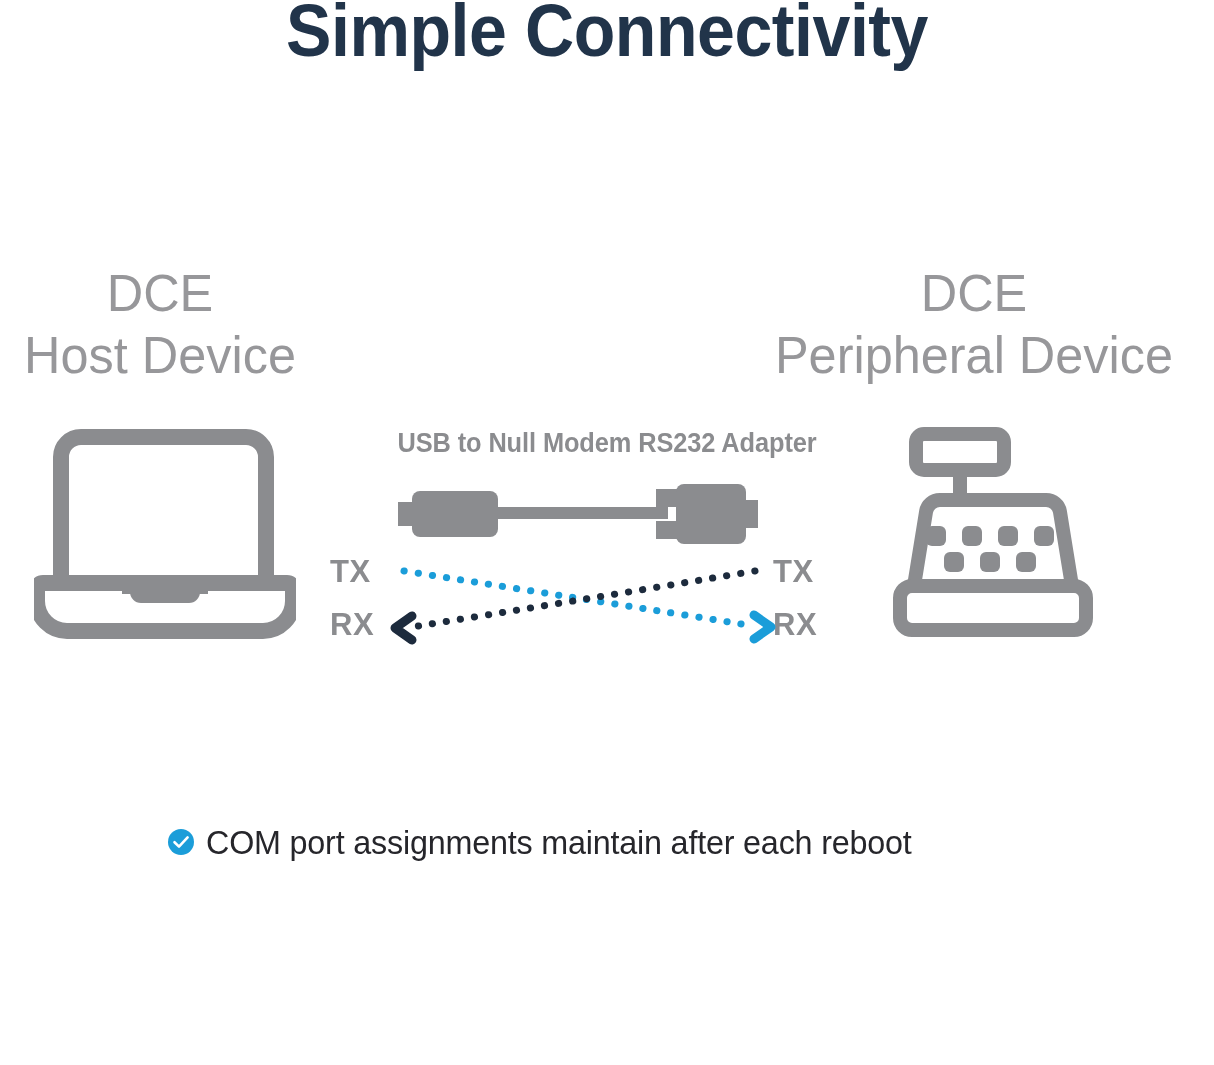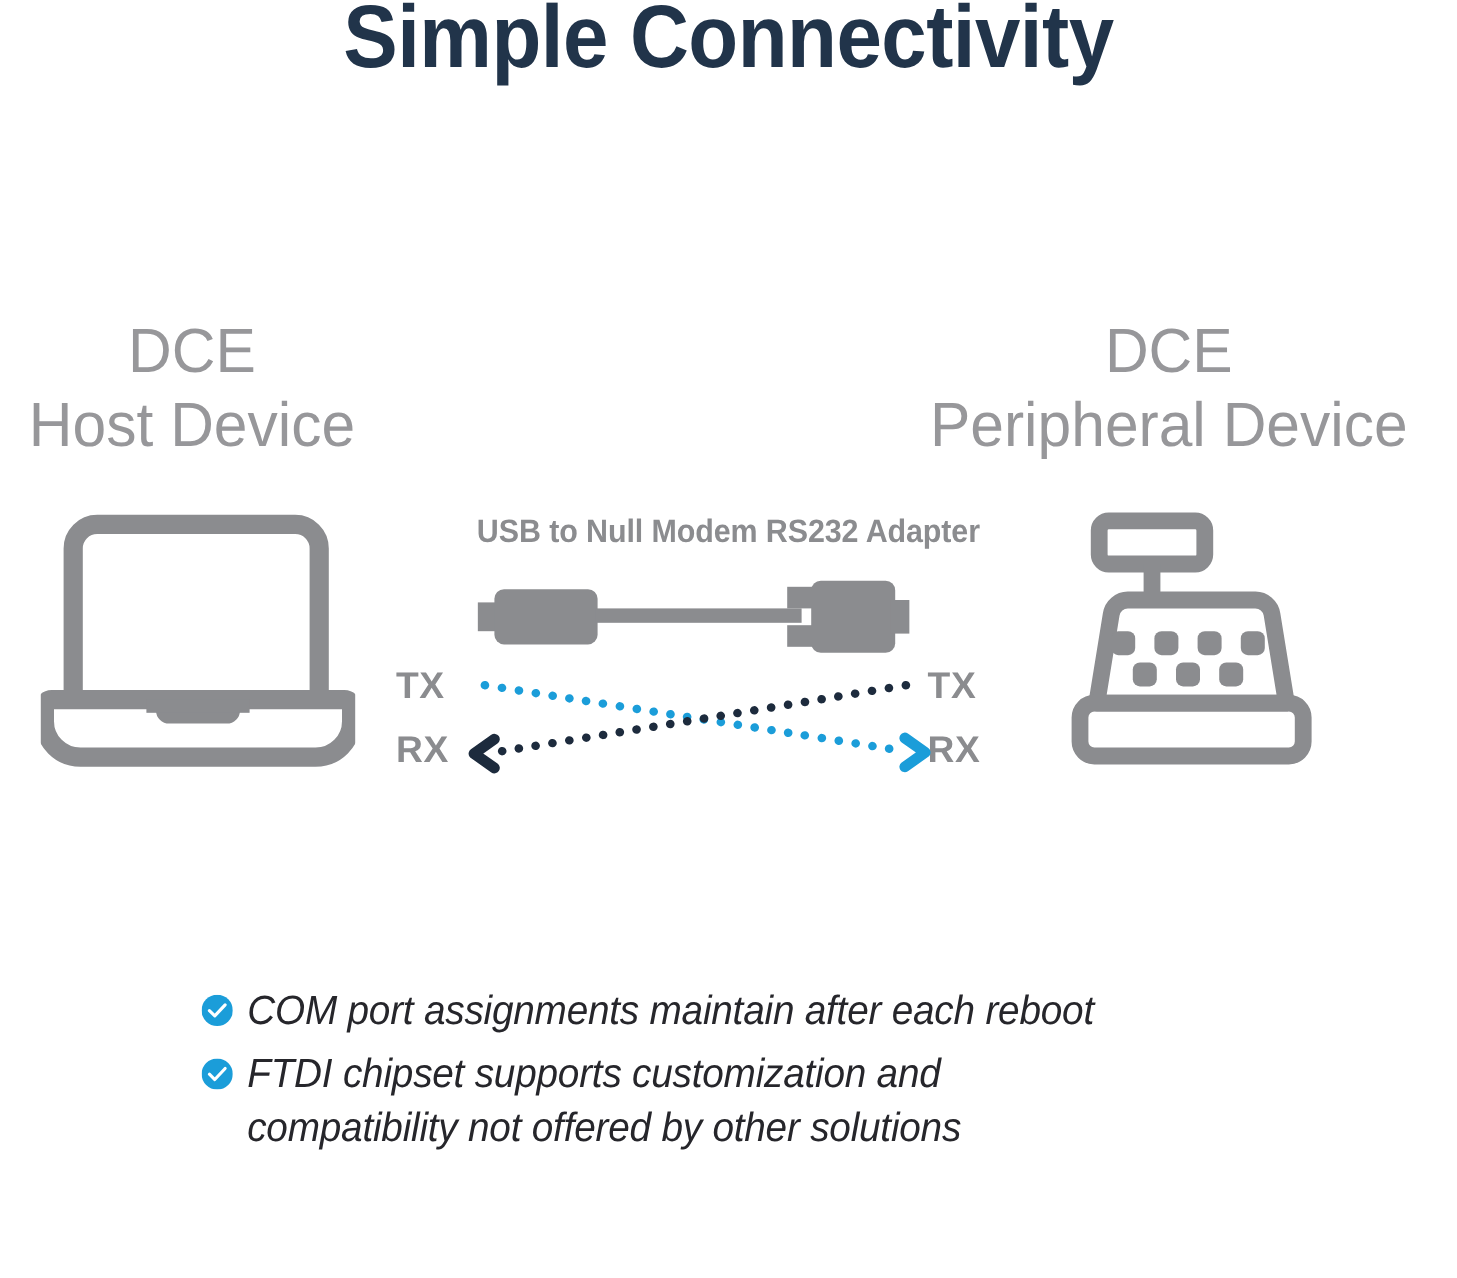--- a/index.html
+++ b/index.html
@@ -109,21 +109,20 @@
   #feature-list {
     position: absolute;
     left: 168px;
     top: 820px;
     width: 900px;
   }
   .feature-item {
     display: flex;
     align-items: flex-start;
     margin-bottom: 8px;
-    font-style: italic;
   }
   .check-icon {
     flex: 0 0 auto;
     width: 26px;
     height: 26px;
     margin-top: 9px;
     margin-right: 12px;
   }
   .feature-text {
     font-family: "Liberation Sans", "DejaVu Sans", sans-serif;
@@ -221,22 +220,14 @@
 
   <div class="feature-item">
     <svg class="check-icon" viewBox="0 0 26 26">
       <circle cx="13" cy="13" r="13" fill="#1b9dd9"></circle>
       <path d="M6.5 13.2 L11 17.6 L19.6 8.4" stroke="#ffffff" stroke-width="2.6" fill="none" stroke-linecap="round" stroke-linejoin="round"></path>
     </svg>
     <div class="feature-text">COM port assignments maintain after each reboot</div>
   </div>
 
 
-  <div class="feature-item">
-    <svg class="check-icon" viewBox="0 0 26 26">
-      <circle cx="13" cy="13" r="13" fill="#1b9dd9"></circle>
-      <path d="M6.5 13.2 L11 17.6 L19.6 8.4" stroke="#ffffff" stroke-width="2.6" fill="none" stroke-linecap="round" stroke-linejoin="round"></path>
-    </svg>
-    <div class="feature-text">FTDI chipset supports customization and
-compatibility not offered by other solutions</div>
-  </div>
 
 </div>
 
 </body></html>

